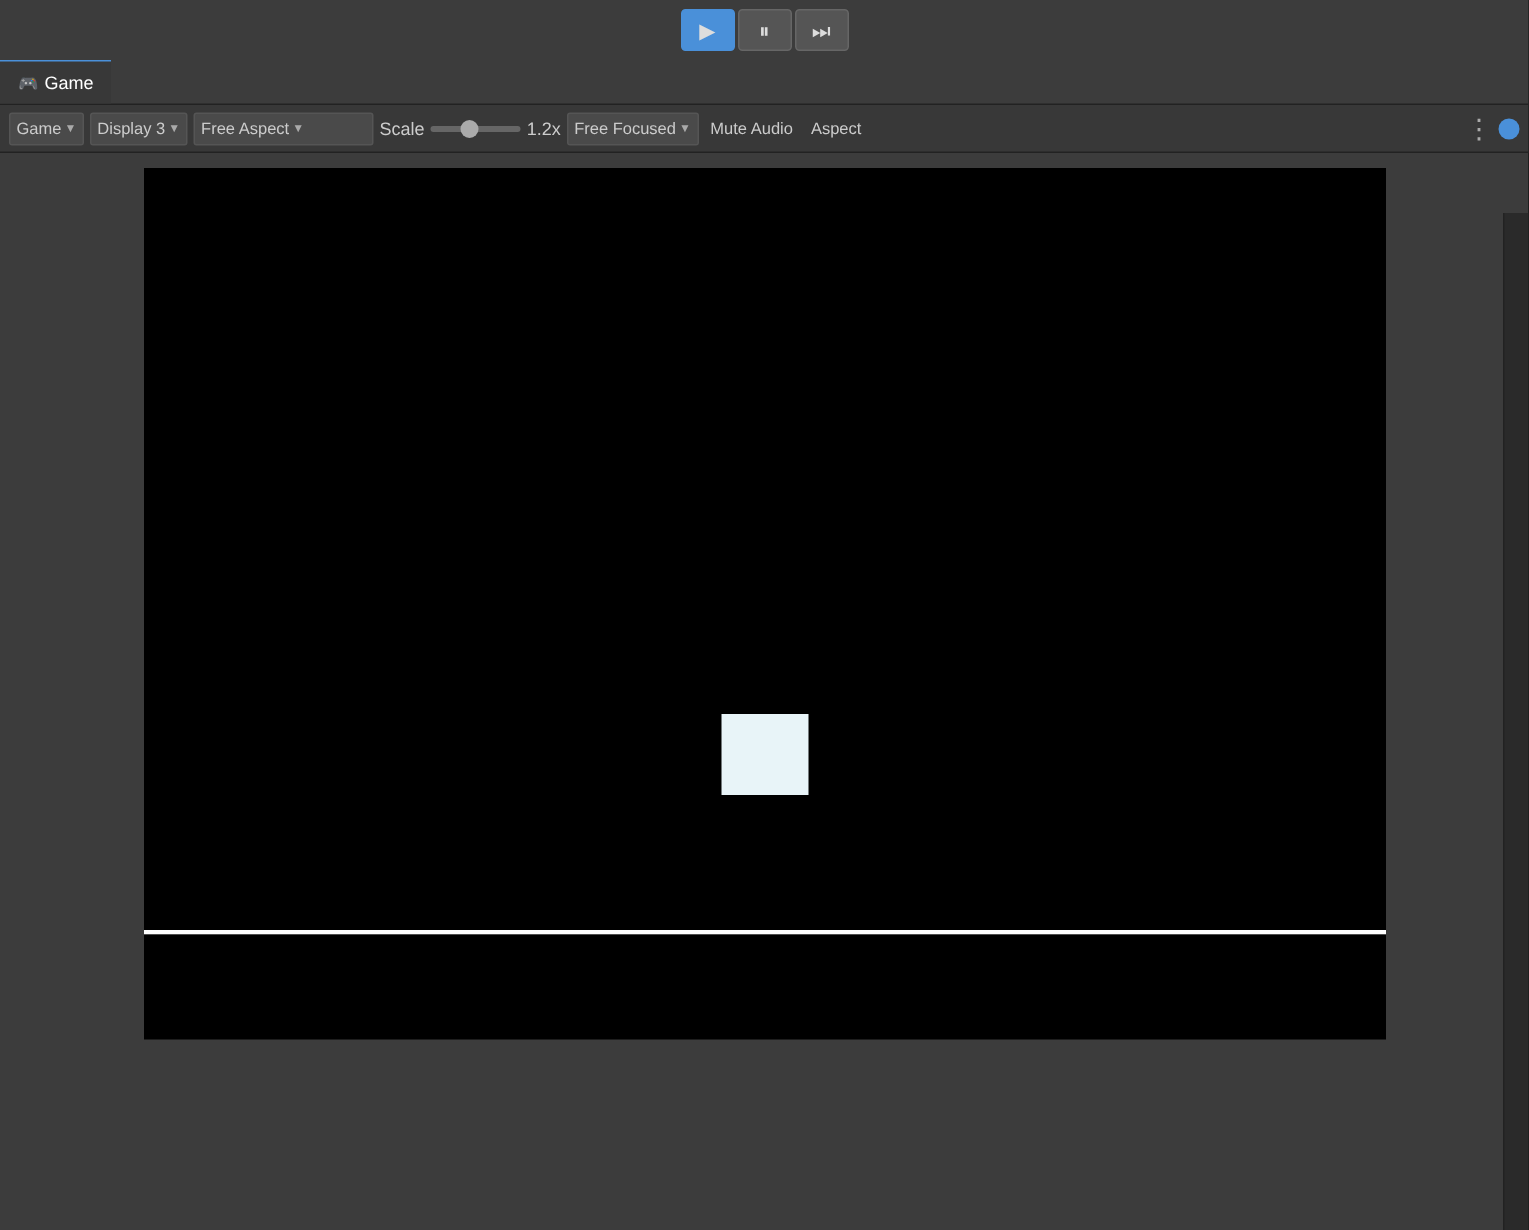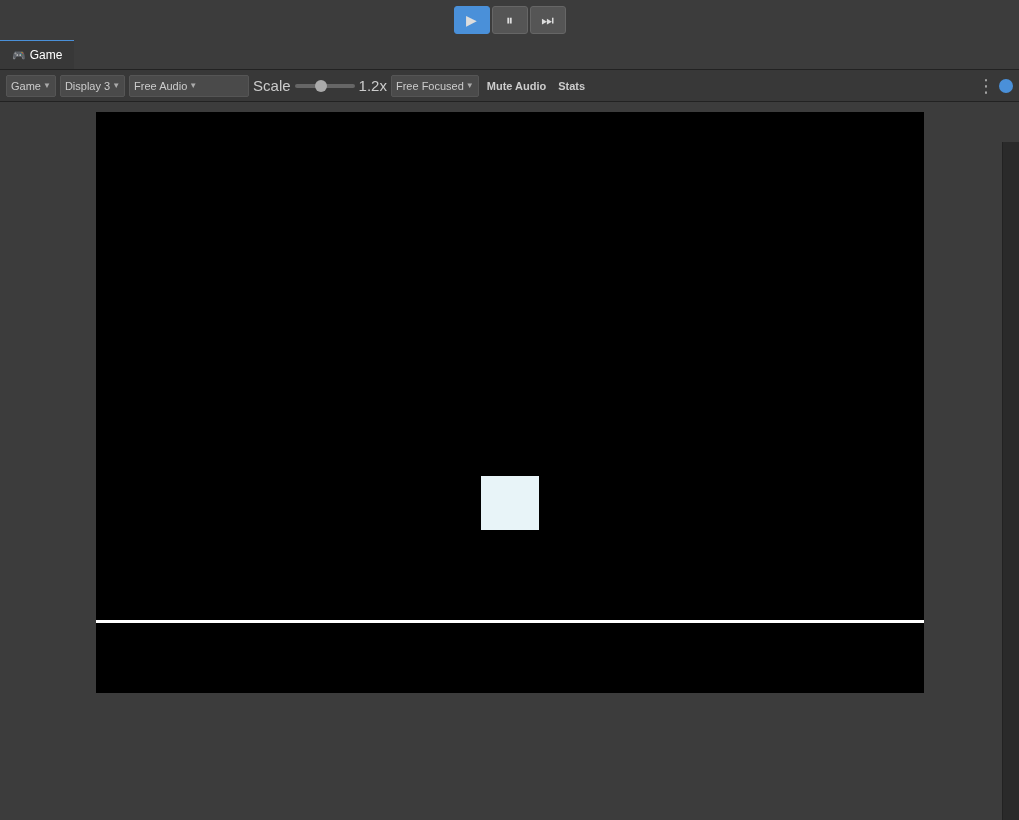--- a/index.html
+++ b/index.html
@@ -102,21 +102,21 @@
 
     .toolbar-select .arrow {
       font-size: 8px;
       color: #aaa;
     }
 
     .scale-control {
       display: flex;
       align-items: center;
       gap: 4px;
-      font-size: 15px;
+      font-size: 12px;
       color: #ccc;
     }
 
     .scale-slider {
       width: 60px;
       height: 4px;
       background: #666;
       border-radius: 2px;
       position: relative;
       cursor: pointer;
@@ -132,21 +132,20 @@
       left: 20px;
     }
 
     .toolbar-btn-text {
       background: transparent;
       border: none;
       color: #ccc;
       font-size: 11px;
       cursor: pointer;
       padding: 2px 4px;
-      font-weight: bold;
     }
 
     .toolbar-overflow {
       margin-left: auto;
       display: flex;
       align-items: center;
       gap: 4px;
     }
 
     .overflow-btn {
@@ -257,21 +256,21 @@
     <span>Game</span>
     <span class="arrow">▼</span>
   </div>
 
   <div class="toolbar-select">
     <span>Display 3</span>
     <span class="arrow">▼</span>
   </div>
 
   <div class="toolbar-select" style="min-width:120px;">
-    <span>Free Audio</span>
+    <span>Free Aspect</span>
     <span class="arrow">▼</span>
   </div>
 
   <div class="scale-control">
     <span>Scale</span>
     <div class="scale-slider">
       <div class="scale-slider-thumb"></div>
     </div>
     <span>1.2x</span>
   </div>
@@ -279,21 +278,21 @@
   <div class="toolbar-select">
     <span>Free Focused</span>
     <span class="arrow">▼</span>
   </div>
 
   <button class="toolbar-btn-text">
     <span>Mute Audio</span>
   </button>
 
   <button class="toolbar-btn-text">
-    <span>Stats</span>
+    <span>Aspect</span>
   </button>
 
   <div class="toolbar-overflow">
     <button class="overflow-btn">⋮</button>
     <div class="tab-circle"></div>
   </div>
 </div>
 
 <div class="main-content">
   <div class="main-area">

